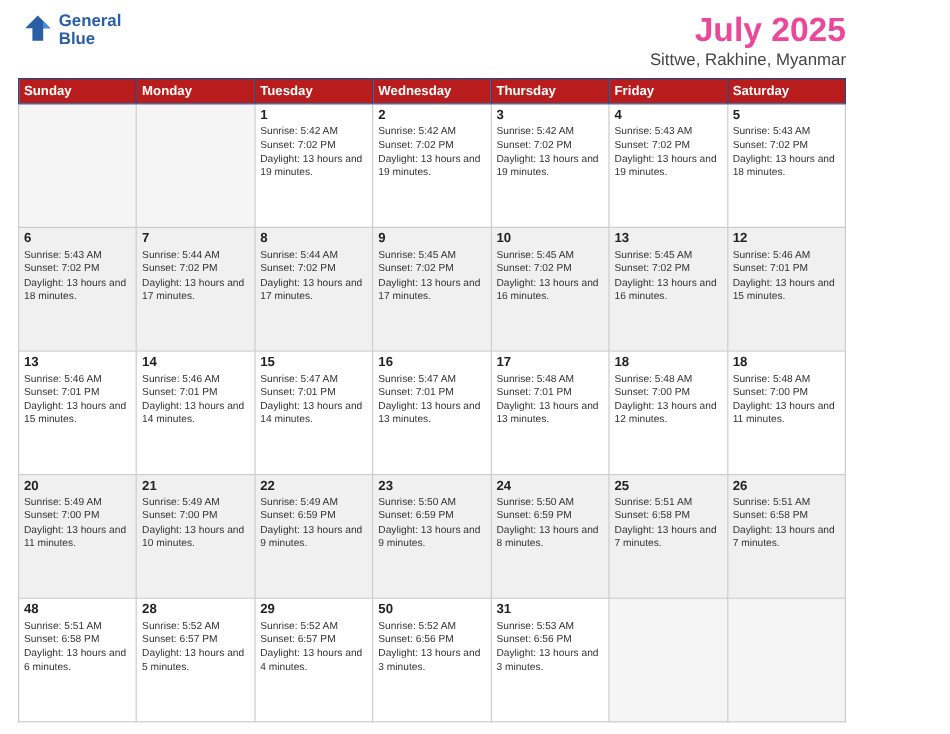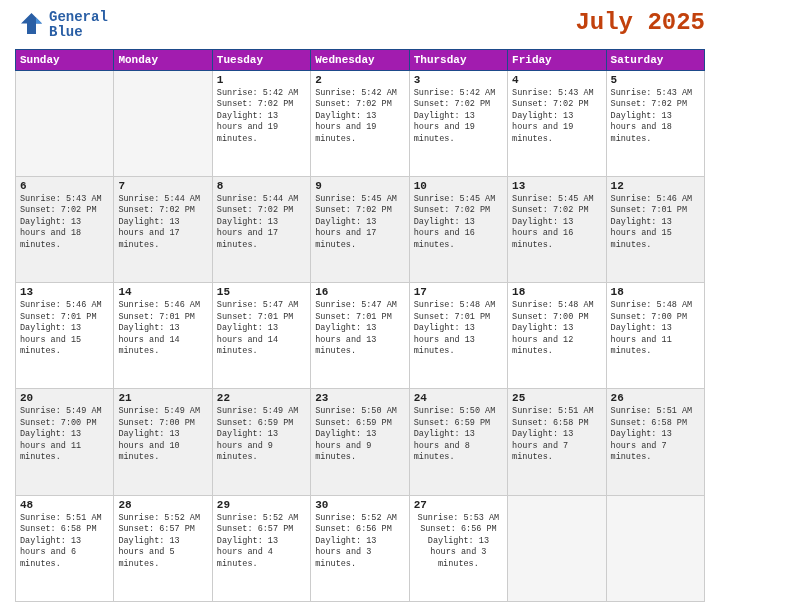--- a/index.html
+++ b/index.html
@@ -9,21 +9,20 @@
       font-family: Arial, sans-serif;
       background: #fff;
       overflow: hidden;
     }
     .page {
       width: 720px;
       height: 612px;
       padding: 10px 15px;
       display: flex;
       flex-direction: column;
-      font-family: Liberation Mono, monospace;
     }
     .header {
       display: flex;
       justify-content: space-between;
       align-items: flex-start;
       margin-bottom: 8px;
     }
     .logo {
       display: flex;
       align-items: center;
@@ -36,38 +35,38 @@
       line-height: 1.1;
     }
     .logo-icon {
       width: 30px;
       height: 30px;
     }
     .title-section {
       text-align: right;
     }
     .month-year {
-      font-size: 24px;
+      font-size: 28px;
       font-weight: bold;
-      color: #c2410c;
+      color: #ec4899;
       line-height: 1.1;
     }
     .location {
       font-size: 14px;
       color: #444;
     }
     .calendar {
       flex: 1;
       border: 1px solid #ccc;
       border-collapse: collapse;
       width: 100%;
       table-layout: fixed;
     }
     .calendar th {
-      background: #a21caf;
+      background: #b91c1c;
       color: #fff;
       font-size: 11px;
       font-weight: bold;
       padding: 4px 4px;
       text-align: left;
       border: 1px solid #1e4a8a;
     }
     .calendar td {
       border: 1px solid #ccc;
       vertical-align: top;
@@ -106,20 +105,21 @@
         <polygon points="22,4 36,18 28,18 28,32 16,32 16,18 8,18" fill="#2a5fa5"></polygon>
         <polygon points="28,10 36,18 28,18" fill="#4a90d9"></polygon>
       </svg>
       <div class="logo-text">
         <div>General</div>
         <div>Blue</div>
       </div>
     </div>
     <div class="title-section">
       <div class="month-year">July 2025</div>
+      <div class="location">Sittwe, Rakhine, Myanmar</div>
     </div>
   </div>
 
   <table class="calendar">
     <thead>
       <tr>
 
       <th>Sunday</th>
           <th>Monday</th>
           <th>Tuesday</th>
@@ -309,28 +309,28 @@
 Sunset: 6:57 PM
 Daylight: 13 hours and 5 minutes.</div>
           </td>
           <td>
             <span class="day-number">29</span>
             <div class="day-detail" style="white-space: pre-line;">Sunrise: 5:52 AM
 Sunset: 6:57 PM
 Daylight: 13 hours and 4 minutes.</div>
           </td>
           <td>
-            <span class="day-number">30</span>
+            <span class="day-number">50</span>
             <div class="day-detail" style="white-space: pre-line;">Sunrise: 5:52 AM
 Sunset: 6:56 PM
 Daylight: 13 hours and 3 minutes.</div>
           </td>
           <td>
-            <span class="day-number">27</span>
-            <div class="day-detail" style="white-space: pre-line; text-align: center;">Sunrise: 5:53 AM
+            <span class="day-number">31</span>
+            <div class="day-detail" style="white-space: pre-line;">Sunrise: 5:53 AM
 Sunset: 6:56 PM
 Daylight: 13 hours and 3 minutes.</div>
           </td>
           <td class="empty"></td>
           <td class="empty"></td>
         </tr>
       </tbody>
   </table>
 </div>
 

